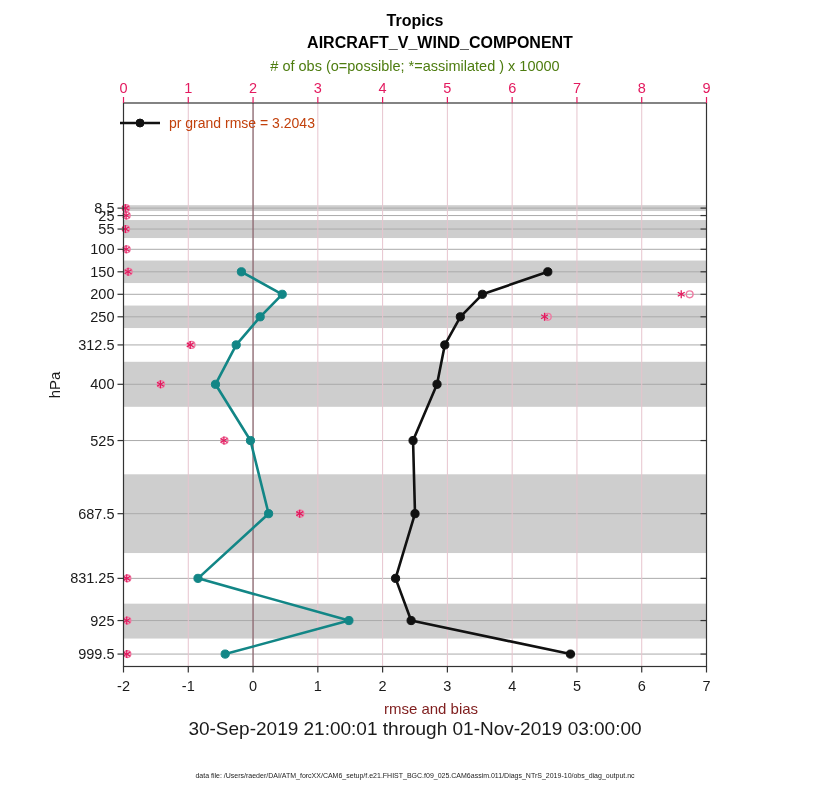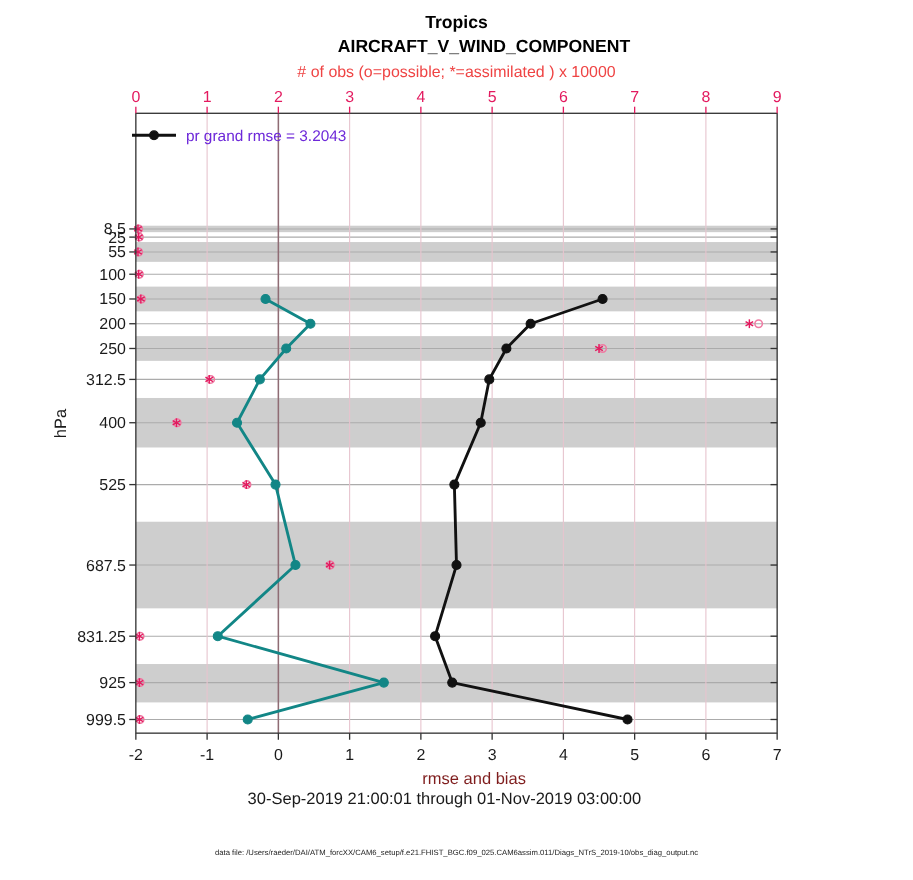--- a/index.html
+++ b/index.html
@@ -4,27 +4,27 @@
 <style>
   html,body{margin:0;padding:0;background:#fff;}
   #figure{
     position:relative;width:830px;height:800px;background:#ffffff;
     font-family:"Liberation Sans","DejaVu Sans",sans-serif;overflow:hidden;
   }
   .abs{position:absolute;}
   .ctr{transform:translateX(-50%);white-space:nowrap;text-align:left;}
   #title-line1{left:415px;top:12px;font-size:16px;font-weight:bold;color:#000;}
   #title-line2{left:415px;top:34px;font-size:16px;font-weight:bold;color:#000;margin-left:25px;}
-  #obs-axis-label{left:415px;top:58px;font-size:14.5px;color:#ef4444;}
+  #obs-axis-label{left:415px;top:58px;font-size:14.5px;color:#4d7c0f;}
   #xlabel{left:415px;top:700px;font-size:15px;color:#7f1d1d;margin-left:16px;}
-  #date-range{left:404px;top:718px;font-size:15px;color:#1a1a1a;}
+  #date-range{left:415px;top:718px;font-size:19px;color:#1a1a1a;}
   #footer-file{left:415px;top:772px;font-size:7px;color:#222;}
   .legend-row{position:absolute;left:119px;height:18px;display:flex;align-items:center;}
   .legend-row .sample{width:42px;height:10px;margin-right:8px;flex:0 0 auto;}
-  .legend-row .ltext{font-size:14px;color:#6d28d9;white-space:nowrap;}
+  .legend-row .ltext{font-size:14px;color:#c2410c;white-space:nowrap;}
   svg text{font-family:"Liberation Sans","DejaVu Sans",sans-serif;}
 </style>
 </head>
 <body>
 
 <div id="figure">
 
   <div class="abs ctr" id="title-line1">Tropics</div>
   <div class="abs ctr" id="title-line2">AIRCRAFT_V_WIND_COMPONENT</div>
   <div class="abs ctr" id="obs-axis-label"># of obs (o=possible; *=assimilated ) x 10000</div>

